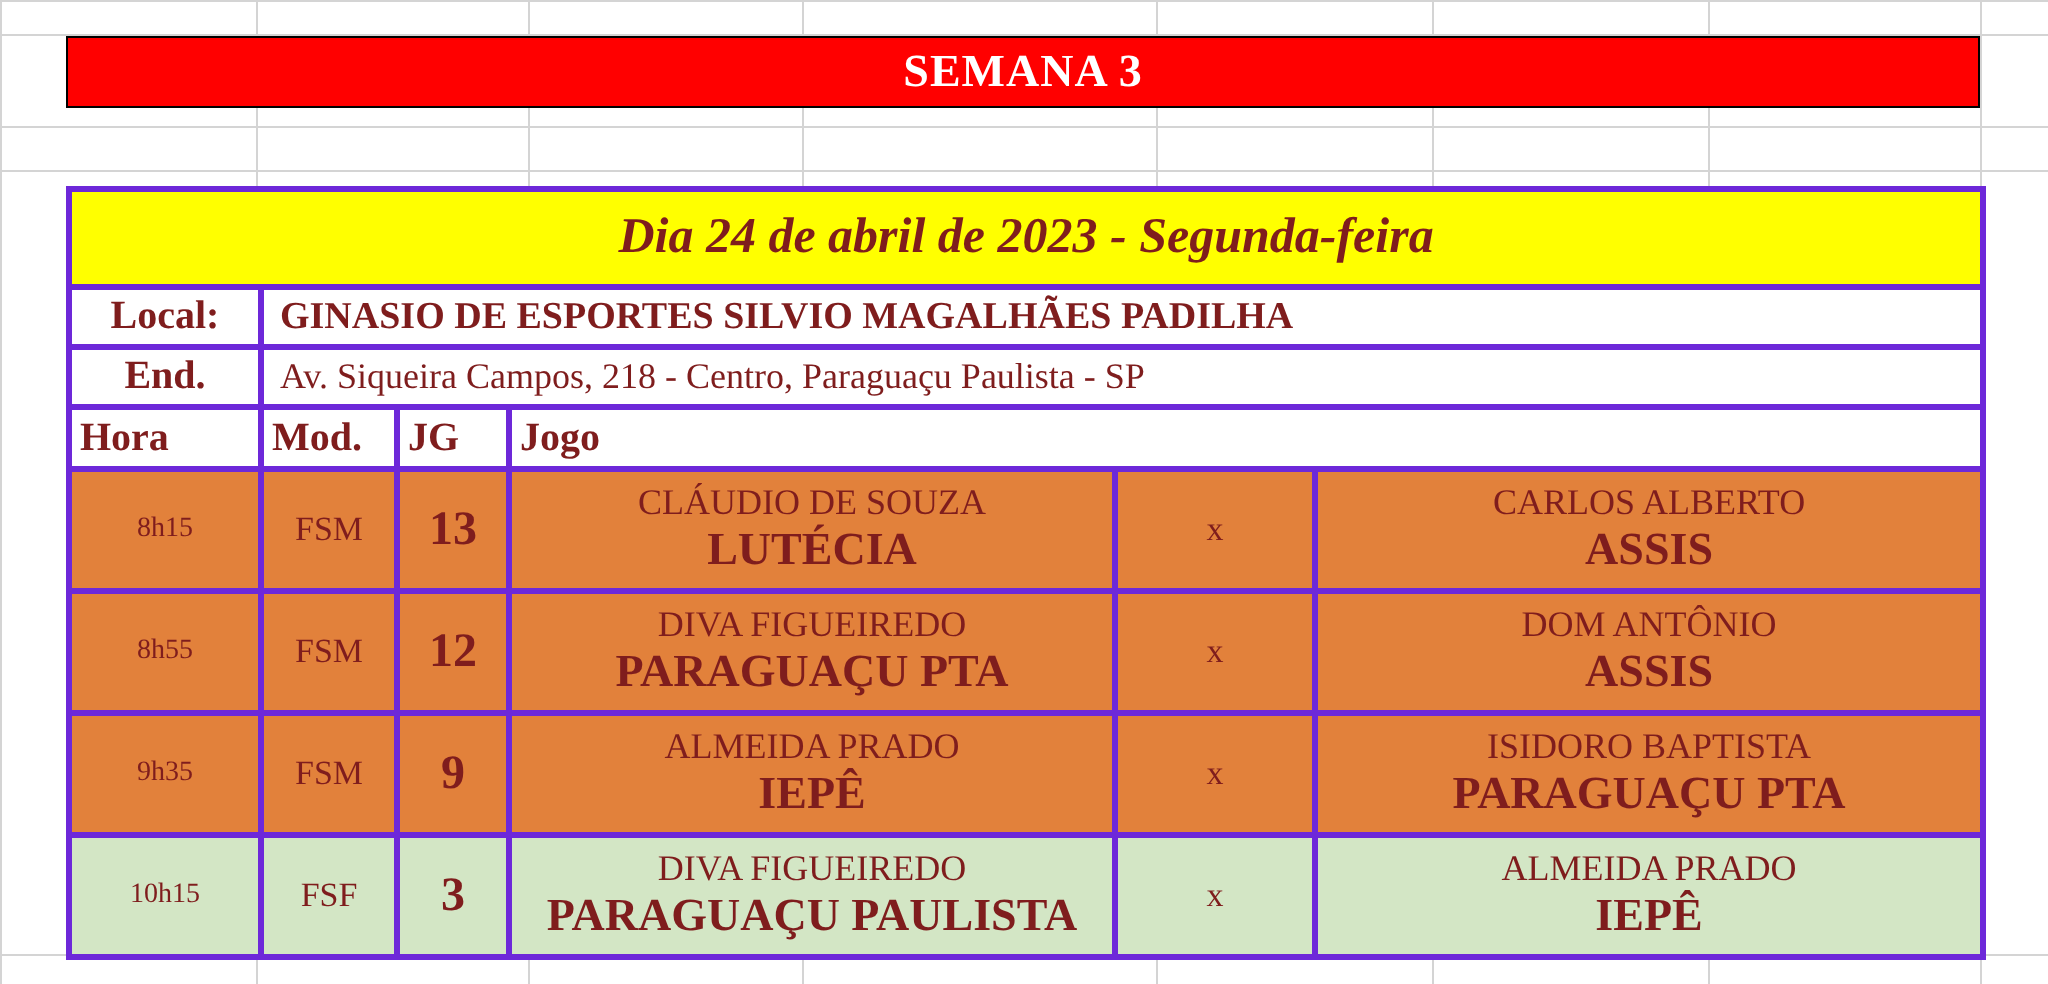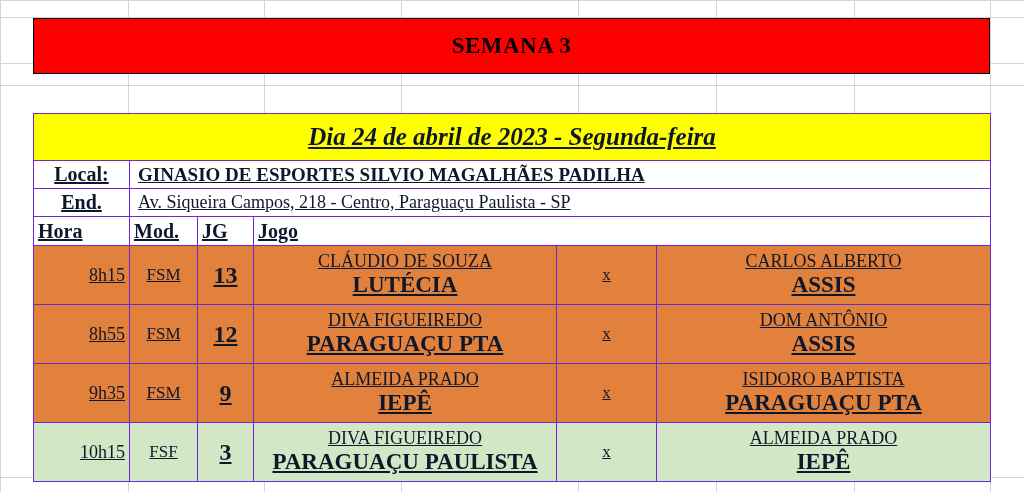--- a/index.html
+++ b/index.html
@@ -39,46 +39,45 @@
   .sheet {
     position: absolute;
     left: 33px;
     top: 18px;
     width: 957px;
   }
 
   .banner {
     background: #ff0000;
     border: 1px solid #000000;
-    height: 56px;
+    height: 36px;
     display: flex;
     align-items: center;
     justify-content: center;
     font-weight: bold;
     font-size: 23px;
     letter-spacing: 0.5px;
-    color: #000000;
+    color: #ffffff;
     box-sizing: border-box;
   }
 
   .spacer {
     height: 39px;
   }
 
   table.sched {
     border-collapse: collapse;
     width: 957px;
     table-layout: fixed;
   }
   table.sched td {
-    border: 1px solid #6d28d9;
+    border: 3px solid #6d28d9;
     padding: 0 4px;
-    color: #0f172a;
+    color: #7f1d1d;
     vertical-align: middle;
-    text-decoration: underline;
   }
 
   .daybar {
     background: #ffff00;
     text-align: center;
     font-style: italic;
     font-weight: bold;
     font-size: 25px;
     height: 46px;
   }
@@ -109,22 +108,21 @@
     font-size: 20px;
     height: 28px;
     background: #ffffff;
   }
 
   .game-row td {
     height: 58px;
     text-align: center;
   }
   .game-row .time {
-    font-size: 18px;
-    text-align: right;
+    font-size: 14px;
   }
   .game-row .mod {
     font-size: 17px;
   }
   .game-row .jg {
     font-size: 24px;
     font-weight: bold;
   }
   .team {
     line-height: 1.15;

